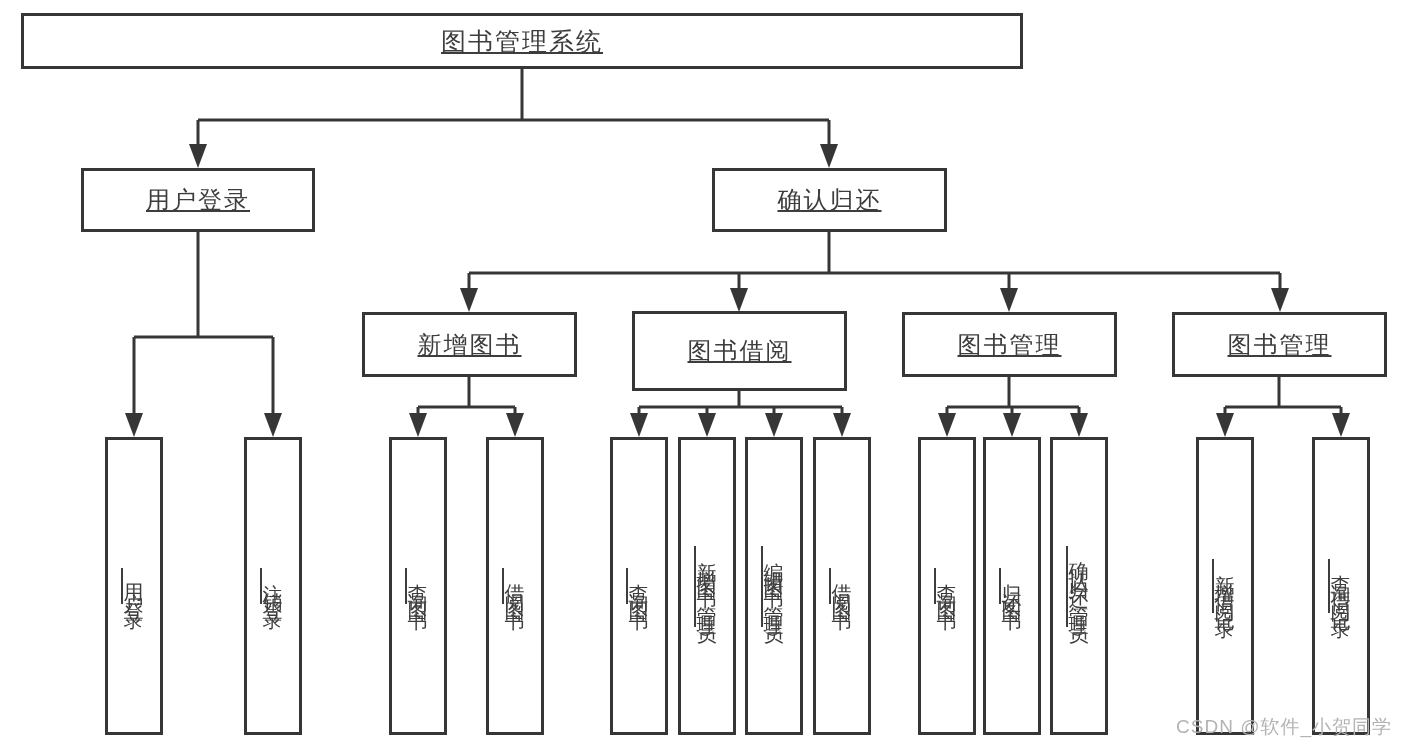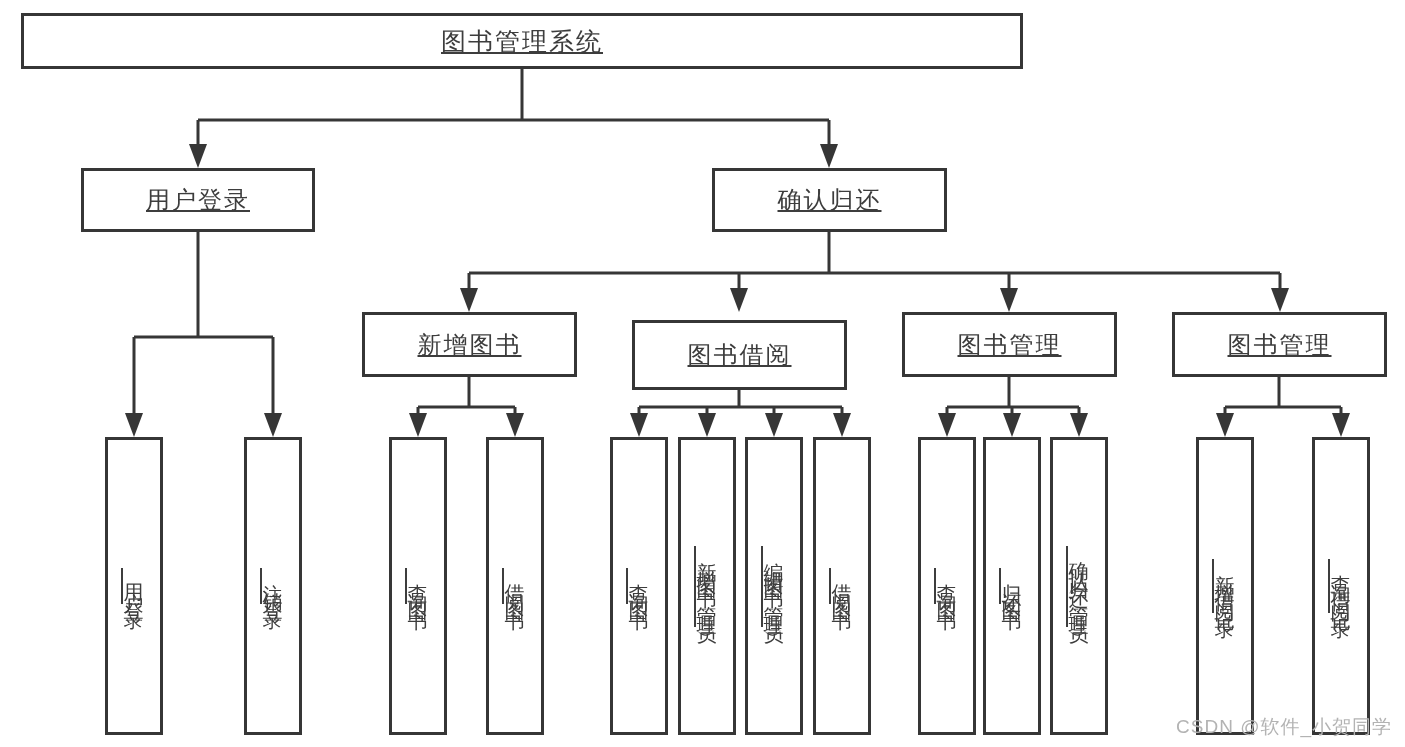--- a/index.html
+++ b/index.html
@@ -76,21 +76,21 @@
 <div class="node" style="left:81px;top:168px;width:234px;height:64px">
   <span class="lbl">用户登录</span>
 </div>
 <div class="node" style="left:712px;top:168px;width:235px;height:64px">
   <span class="lbl">确认归还</span>
 </div>
 
 <div class="node" style="left:362px;top:312px;width:215px;height:65px">
   <span class="lbl">新增图书</span>
 </div>
-<div class="node" style="left:632px;top:320px;width:215px;height:70px">
+<div class="node" style="left:632px;top:311px;width:215px;height:80px">
   <span class="lbl">图书借阅</span>
 </div>
 <div class="node" style="left:902px;top:312px;width:215px;height:65px">
   <span class="lbl">图书管理</span>
 </div>
 <div class="node" style="left:1172px;top:312px;width:215px;height:65px">
   <span class="lbl">图书管理</span>
 </div>
 
 <div class="node leaf" style="left:105px;top:437px;width:58px;height:298px">

